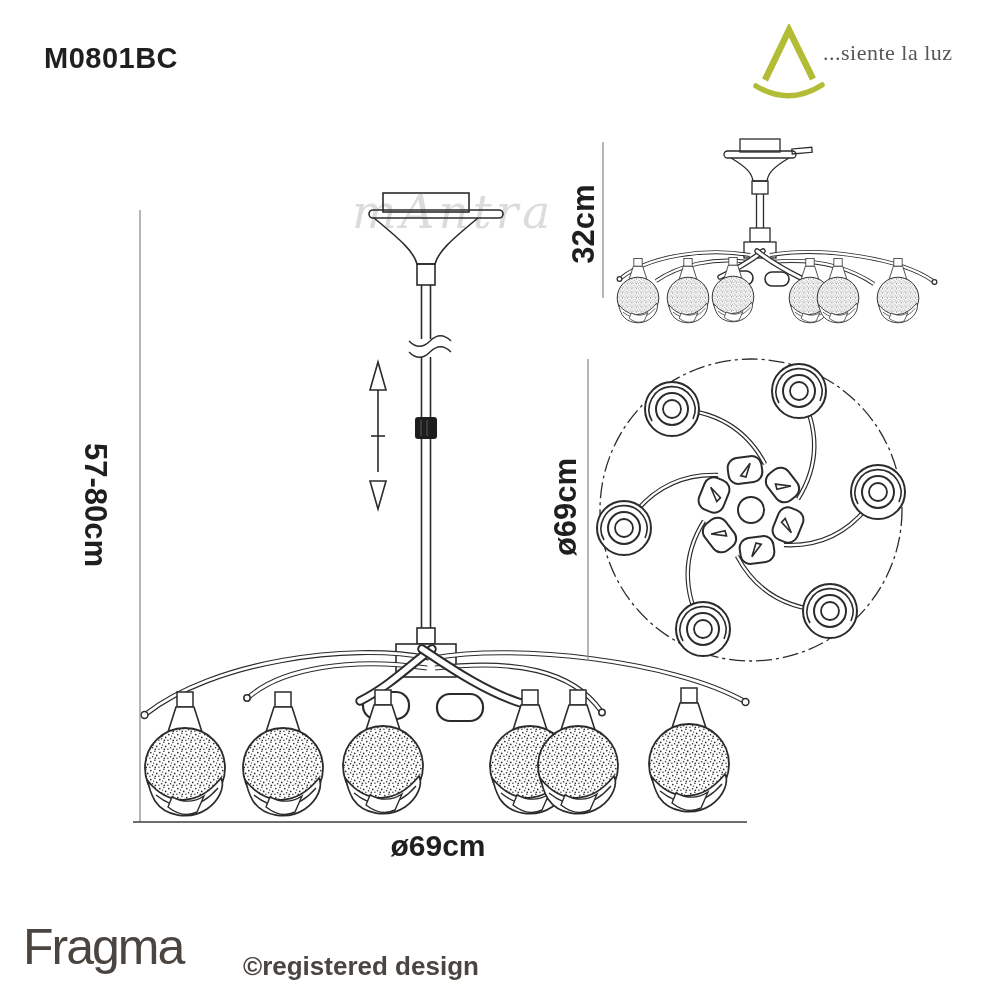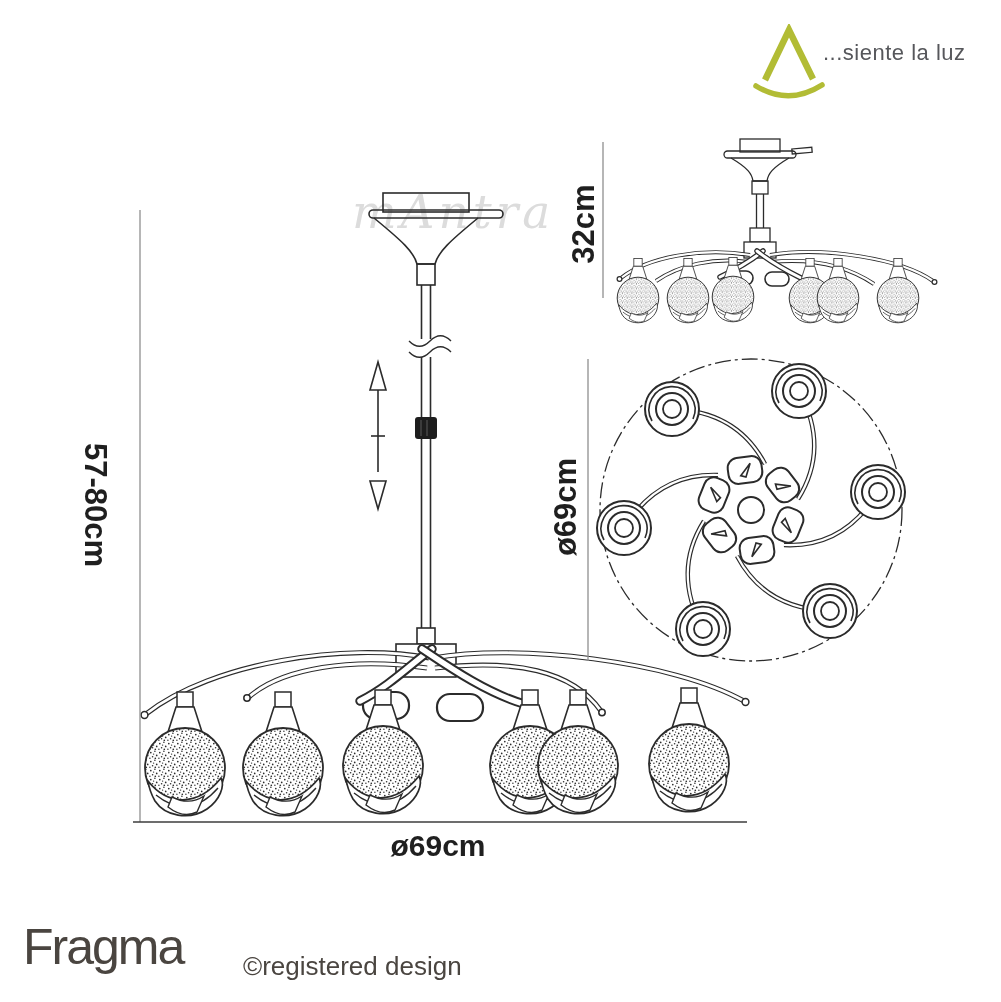--- a/index.html
+++ b/index.html
@@ -5,42 +5,42 @@
   html,body{margin:0;padding:0;background:#ffffff;}
   #stage{
     position:relative;width:1001px;height:1002px;background:#ffffff;overflow:hidden;
     font-family:"Liberation Sans",sans-serif;
   }
   .abs{position:absolute;}
   #model-number{
     left:44px;top:42px;font-size:29px;font-weight:700;color:#1f1f1f;letter-spacing:.5px;
   }
   #brand-tagline{
-    left:823px;top:40px;font-size:22px;color:#56575b;letter-spacing:.5px;
+    left:823px;top:40px;font-size:22px;color:#56575b;letter-spacing:.5px;font-family:Liberation Serif, serif;
   }
   #watermark{
     left:352px;top:184px;font-size:47px;font-style:italic;
     font-family:"DejaVu Serif",serif;color:#dcdcdc;letter-spacing:4px;z-index:0;
   }
   svg.lineart{position:absolute;left:0;top:0;z-index:1;}
   .dimlabel{
     font-size:31px;font-weight:700;color:#1f1f1f;white-space:nowrap;z-index:2;
   }
   .rot-cw{transform:translate(-50%,-50%) rotate(90deg);}
   .rot-ccw{transform:translate(-50%,-50%) rotate(-90deg);}
   .center-origin{transform:translate(-50%,-50%);}
   #dim-height-range{left:95px;top:505px;}
   #dim-compact-height{left:584px;top:224px;}
   #dim-topview-diameter{left:566px;top:507px;}
   #dim-front-diameter{left:438px;top:846px;font-size:30px;}
   #footer-product{
     left:23px;top:918px;font-size:50px;color:#4a4540;letter-spacing:-2px;z-index:2;
   }
   #footer-registered{
-    left:243px;top:951px;font-size:26px;color:#4a4540;letter-spacing:0;z-index:2;
+    left:243px;top:951px;font-size:26px;color:#4a4540;letter-spacing:0;z-index:2;font-weight:bold;
   }
   #brand-logo{left:742px;top:24px;z-index:2;}
 </style>
 </head>
 <body>
 
 <div id="stage">
 
   <div id="watermark" class="abs">mAntra</div>
 
@@ -220,20 +220,21 @@
     </g>
 
     <g>
       <line x1="140" y1="210" x2="140" y2="822" stroke="#8f8f8f" stroke-width="1.3"></line>
       <line x1="603" y1="142" x2="603" y2="298" stroke="#8f8f8f" stroke-width="1.3"></line>
       <line x1="588" y1="359" x2="588" y2="661" stroke="#8f8f8f" stroke-width="1.3"></line>
       <line x1="133" y1="822" x2="747" y2="822" stroke="#3c3c3c" stroke-width="1.7"></line>
     </g>
   </svg>
 
+  <div id="model-number" class="abs">M0801BC</div>
 
   <svg id="brand-logo" class="abs" width="94" height="88" viewBox="0 0 94 88">
     <path d="M 23,56 L 47,6 L 71,55" fill="none" stroke="#b2bc35" stroke-width="6.5"></path>
     <path d="M 14,62 Q 47,82 80,61" fill="none" stroke="#b2bc35" stroke-width="5.5" stroke-linecap="round"></path>
   </svg>
   <div id="brand-tagline" class="abs">...siente la luz</div>
 
   <div id="dim-height-range" class="abs dimlabel rot-cw">57-80cm</div>
   <div id="dim-compact-height" class="abs dimlabel rot-ccw">32cm</div>
   <div id="dim-topview-diameter" class="abs dimlabel rot-ccw">ø69cm</div>

